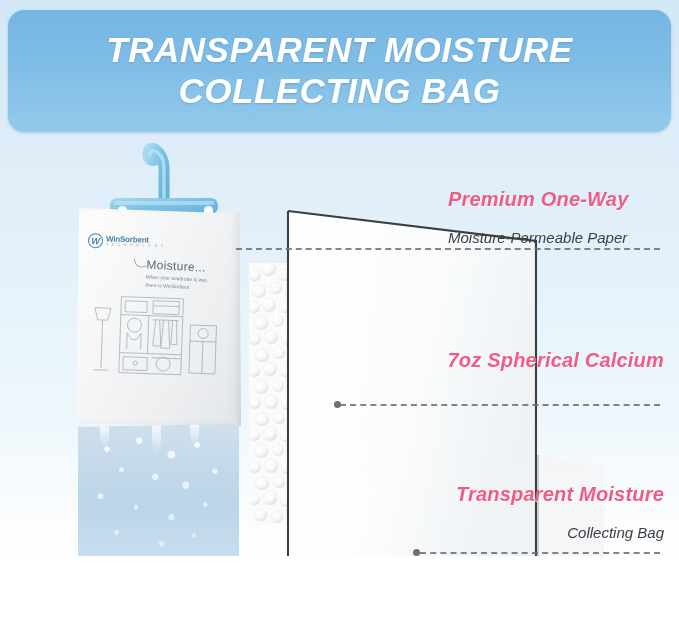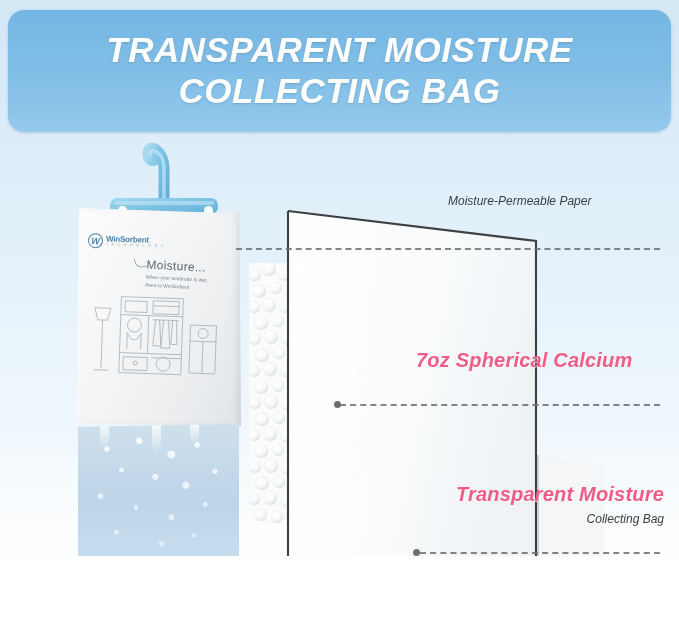--- a/index.html
+++ b/index.html
@@ -181,27 +181,27 @@
     color: #ef5c86;
     font-size: 20px;
     font-weight: bold;
     font-style: italic;
     letter-spacing: .2px;
     text-shadow: 0 1px 1px rgba(255,255,255,.8);
     white-space: nowrap;
   }
   .callout-sub {
     color: #3a3d40;
-    font-size: 12px;
+    font-size: 15px;
     font-style: italic;
-    margin-top: 6px;
+    margin-top: 18px;
     white-space: nowrap;
   }
   #callout-1 { left: 448px; top: 188px; text-align: left; }
-  #callout-2 { left: 416px; top: 349px; text-align: left; width: 248px; }
+  #callout-2 { left: 416px; top: 349px; text-align: right; width: 248px; }
   #callout-3 { left: 414px; top: 483px; text-align: right; width: 250px; }
 </style>
 </head>
 <body>
 
 <div id="stage">
 
   <div id="banner">
     <div id="banner-title">TRANSPARENT MOISTURE
 COLLECTING BAG</div>
@@ -433,20 +433,21 @@
     <line x1="252" y1="250" x2="252" y2="385" stroke="#b8bfc5" stroke-width="1.4"></line>
   </svg>
 
   <div class="leader" style="left:236px; top:248px; width:424px;"></div>
   <div class="leader" style="left:340px; top:404px; width:320px;"></div>
   <div class="leader-dot" style="left:334px; top:401px;"></div>
   <div class="leader" style="left:420px; top:552px; width:240px;"></div>
   <div class="leader-dot" style="left:413px; top:549px;"></div>
 
   <div class="callout" id="callout-1">
+    <div class="callout-title">Premium One-Way</div>
     <div class="callout-sub">Moisture-Permeable Paper</div>
   </div>
 
   <div class="callout" id="callout-2">
     <div class="callout-title">7oz Spherical Calcium</div>
   </div>
 
   <div class="callout" id="callout-3">
     <div class="callout-title">Transparent Moisture</div>
     <div class="callout-sub">Collecting Bag</div>

